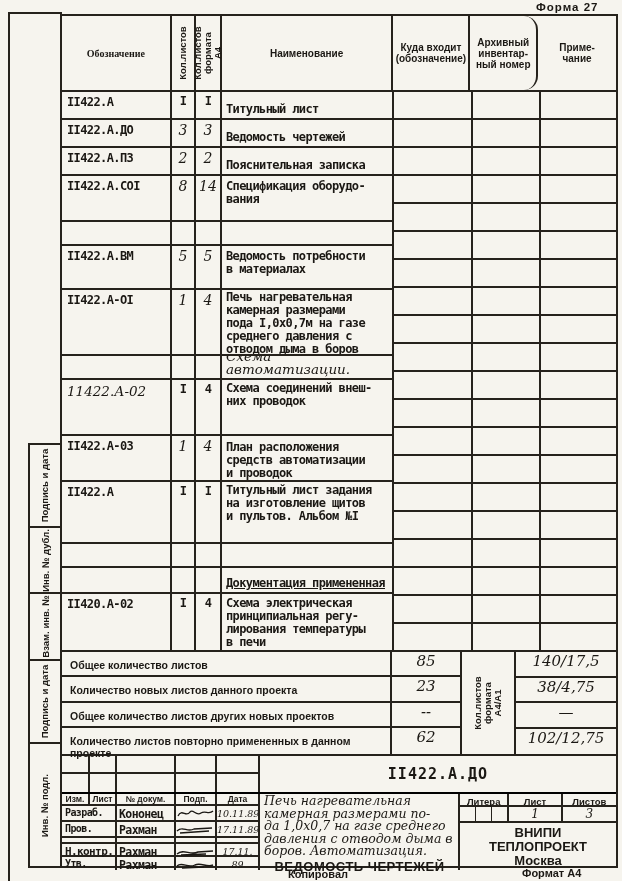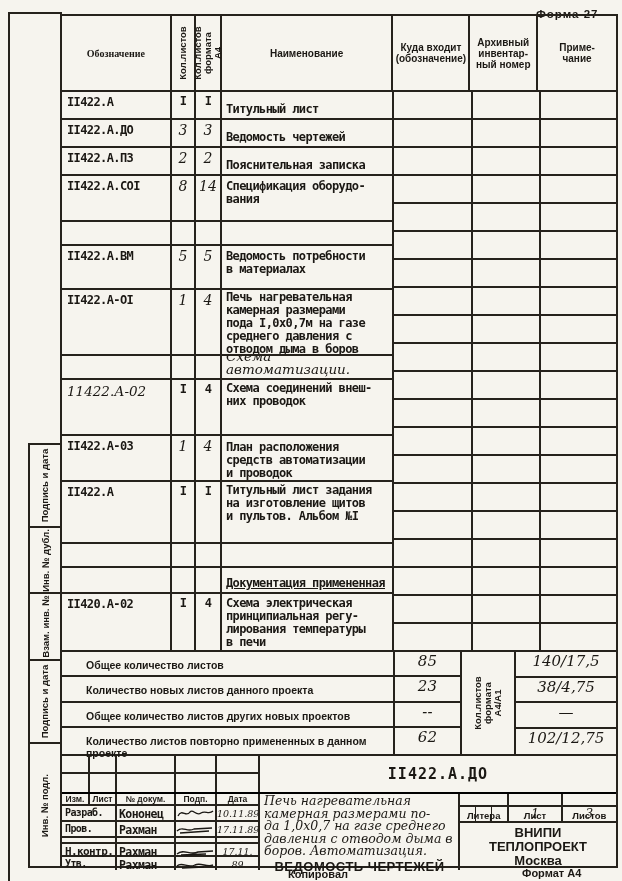--- a/index.html
+++ b/index.html
@@ -38,21 +38,21 @@
   .bot{display:flex;align-items:flex-end;padding-bottom:2px;}
   .hw.num{font-size:14px;}
   .ruled-gap{width:222px;}
   .ruling{position:absolute;left:332px;top:0;width:222px;height:558px;pointer-events:none;
           background:repeating-linear-gradient(to bottom,transparent 0,transparent 26.4px,#26221c 26.4px,#26221c 28px);}
   .rvline{position:absolute;top:0;width:2px;height:558px;background:#26221c;}
 
   
   .summary{height:104px;display:flex;border-top:2px solid #26221c;box-sizing:border-box;}
   .sum-left{width:398px;display:flex;flex-direction:column;}
-  .sum-row{height:26px;display:flex;box-sizing:border-box;border-bottom:2px solid #26221c;padding-left:16px;}
+  .sum-row{height:26px;display:flex;box-sizing:border-box;border-bottom:2px solid #26221c;}
   .sum-row:last-child{border-bottom:none;}
   .sum-label{width:328px;font-size:10.5px;font-weight:bold;padding:7px 2px 0 8px;box-sizing:border-box;}
   .sum-count{width:70px;text-align:center;font-size:15px;border-left:2px solid #26221c;box-sizing:border-box;}
   .sum-vert{width:56px;border-left:2px solid #26221c;border-right:2px solid #26221c;
             display:flex;align-items:center;justify-content:center;box-sizing:border-box;}
   .sum-right{width:100px;display:flex;flex-direction:column;}
   .sum-rv{height:26px;box-sizing:border-box;border-bottom:2px solid #26221c;text-align:center;font-size:15px;}
   .sum-rv:last-child{border-bottom:none;}
 
   
@@ -73,38 +73,38 @@
   .sigrow:last-child{border-bottom:none;}
   .role{width:55px;font-size:10px;padding:1px 0 0 3px;box-sizing:border-box;border-right:2px solid #26221c;}
   .pname{width:59px;font-size:11.5px;padding:1px 0 0 2px;box-sizing:border-box;border-right:2px solid #26221c;}
   .psig{width:41px;box-sizing:border-box;border-right:2px solid #26221c;position:relative;}
   .pdate{width:41px;font-size:9.5px;padding-top:2px;text-align:center;box-sizing:border-box;}
   .tb-mid{width:200px;border-left:2px solid #26221c;box-sizing:border-box;padding:1px 3px 0 4px;}
   .desc{font-size:12.5px;line-height:12.6px;}
   .doctype{font-size:13px;font-weight:bold;text-align:center;letter-spacing:0.5px;margin-top:1px;}
   .tb-right{width:158px;border-left:2px solid #26221c;display:flex;flex-direction:column;box-sizing:border-box;}
   .lit-hrow{height:13px;display:flex;border-bottom:2px solid #26221c;box-sizing:border-box;}
-  .lit-h{font-size:9.5px;font-weight:bold;text-align:center;box-sizing:border-box;padding-top:16px;}
+  .lit-h{font-size:9.5px;font-weight:bold;text-align:center;box-sizing:border-box;padding-top:2px;}
   .lit-vrow{height:16px;display:flex;border-bottom:2px solid #26221c;box-sizing:border-box;}
   .litboxes{width:50px;display:flex;box-sizing:border-box;border-right:2px solid #26221c;}
   .litbox{flex:1;box-sizing:border-box;border-right:1.5px solid #26221c;}
   .litbox:last-child{border-right:none;}
   .lit-v{text-align:center;font-size:12px;box-sizing:border-box;}
   .org{flex:1;display:flex;align-items:center;justify-content:center;text-align:center;
        font-size:13px;font-weight:bold;line-height:14px;}
 
   
   .strip{position:absolute;left:28px;top:443px;width:34px;height:425px;border:2px solid #26221c;
          box-sizing:border-box;display:flex;flex-direction:column;}
   .scell{display:flex;align-items:center;justify-content:center;box-sizing:border-box;
          border-bottom:2px solid #26221c;overflow:visible;}
   .scell:last-child{border-bottom:none;}
   .scell span{transform:rotate(-90deg);white-space:nowrap;font-size:9.5px;font-weight:bold;}
 
-  .formlabel{position:absolute;left:536px;top:8px;font-size:11.5px;font-weight:bold;letter-spacing:1px;}
+  .formlabel{position:absolute;left:536px;top:1px;font-size:11.5px;font-weight:bold;letter-spacing:1px;}
   .footer-t{position:absolute;font-size:11px;font-weight:bold;}
 </style>
 </head>
 <body>
 
 <div class="page">
 
   <div class="formlabel">Форма 27</div>
 
   <div class="abs line" style="left:8px;top:12px;width:2px;height:869px;"></div>
@@ -135,21 +135,21 @@
       <div class="hcell br" style="width:24px;">
           <span class="vtext">Кол.листов</span>
         </div>
       <div class="hcell br" style="width:26px;">
           <span class="vtext">Кол.листов
 формата А4</span>
         </div>
       <div class="hcell br pre" style="width:172px;">Наименование</div>
       <div class="hcell br pre" style="width:77px;">Куда входит
 (обозначение)</div>
-      <div class="hcell br pre" style="width:68px;">Архивный
+      <div class="hcell br pre" style="width:68px;border-radius:14px;">Архивный
 инвентар-
 ный номер</div>
       <div class="hcell pre" style="width:78px;">Приме-
 чание</div>
     </div>
 
     <div class="tbody">
 
       <div class="entry" style="height:28px;">
         <div class="cell e-des br bb t">II422.А</div>

